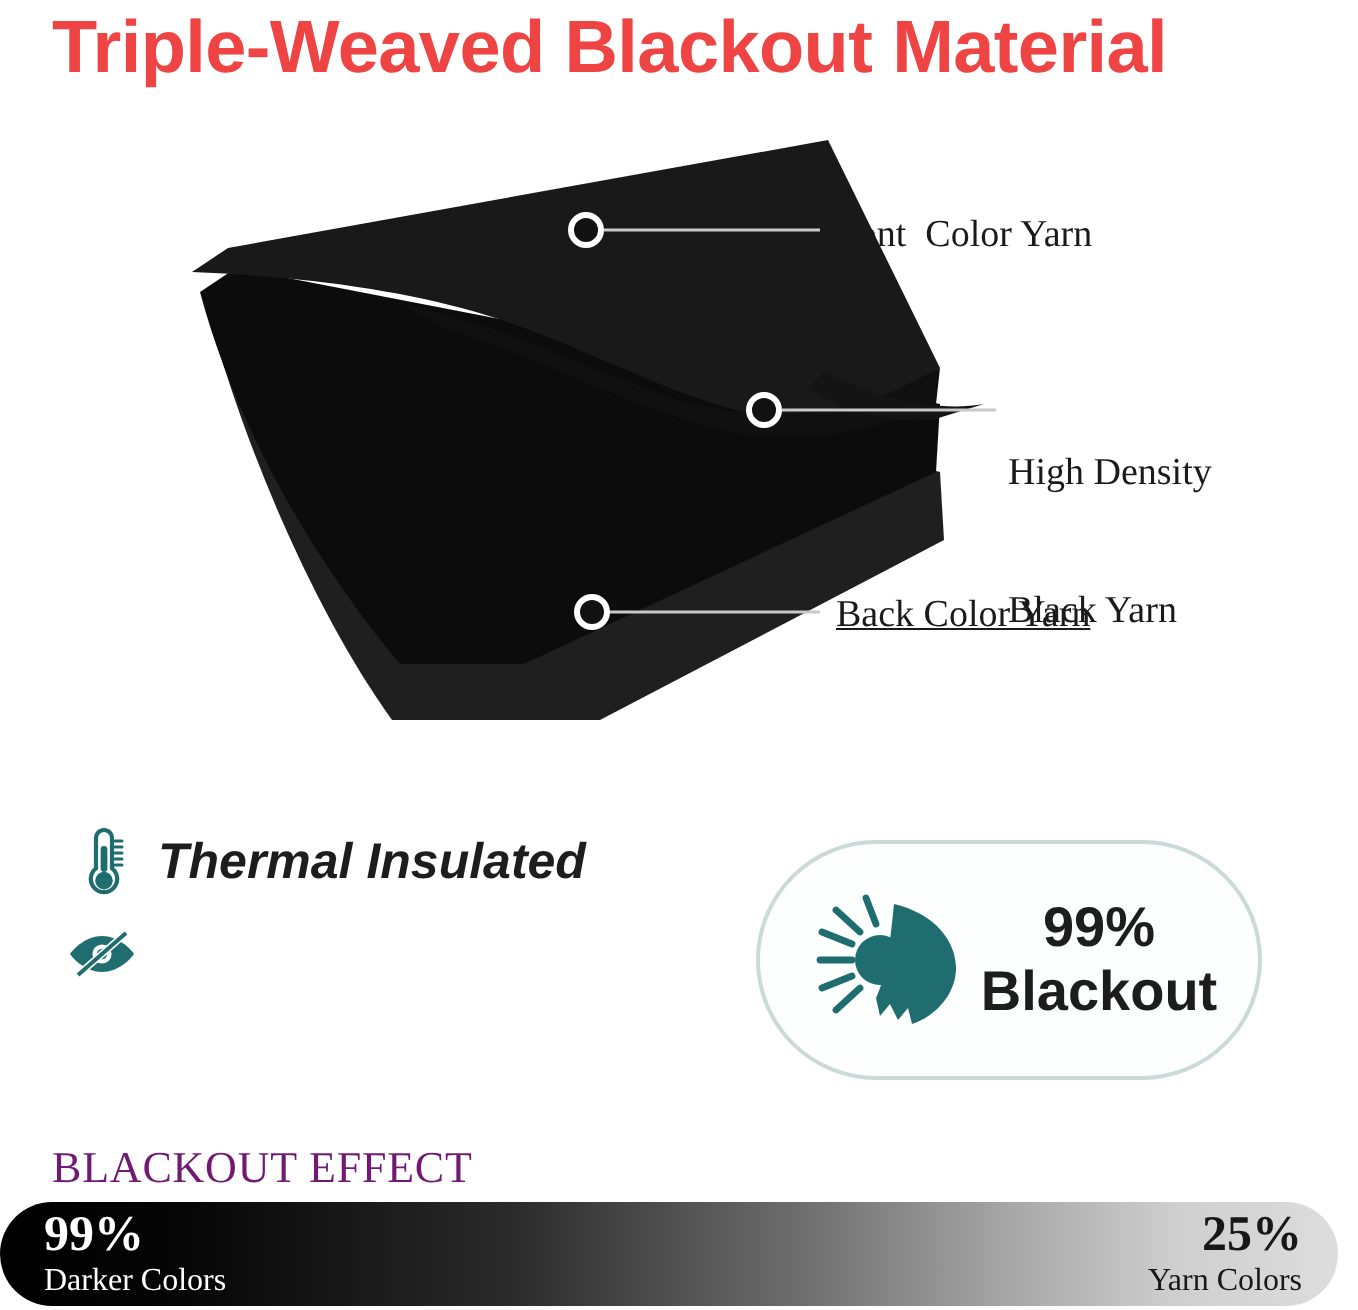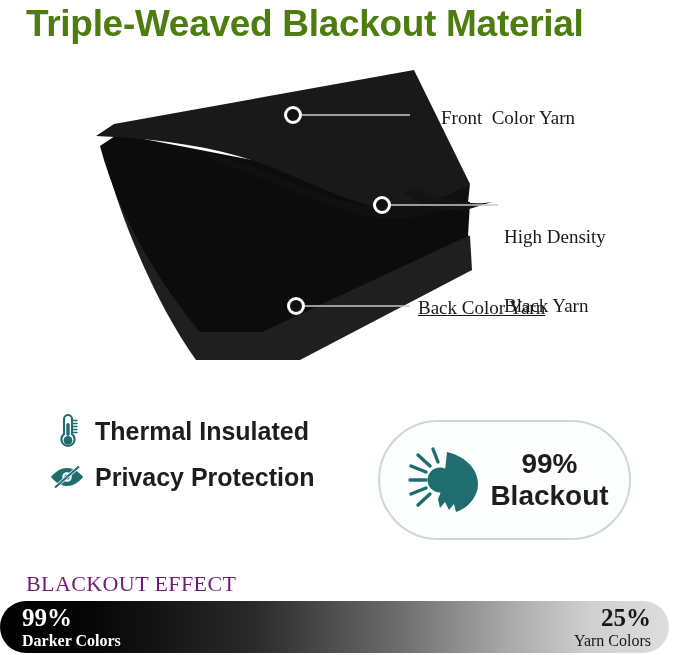--- a/index.html
+++ b/index.html
@@ -20,21 +20,21 @@
   #page-title {
     position: absolute;
     left: 26px;
     top: 2px;
     width: 630px;
     font-family: "Liberation Sans", sans-serif;
     font-weight: bold;
     font-size: 37px;
     line-height: 44px;
     letter-spacing: -0.3px;
-    color: #4d7c0f;
+    color: #ef4444;
     white-space: nowrap;
   }
 
   
   #fabric-illustration {
     position: absolute;
     left: 0;
     top: 60px;
     width: 679px;
     height: 300px;
@@ -42,30 +42,31 @@
   #fabric-illustration svg { display: block; }
 
   .callout-label {
     position: absolute;
     font-family: "Liberation Serif", serif;
     font-size: 19px;
     line-height: 23px;
     color: #1a1a1a;
     white-space: pre;
   }
-  #callout-front  { left: 441px; top: 106px; }
+  #callout-front  { left: 412px; top: 106px; }
   #callout-high   { left: 504px; top: 179px; }
   #callout-back   { left: 418px; top: 296px; text-decoration: underline; }
 
   
   #feature-list {
     position: absolute;
-    left: 44px;
+    left: 28px;
     top: 408px;
     width: 330px;
+    font-style: italic;
   }
   .feature-row {
     display: flex;
     align-items: center;
     height: 46px;
   }
   .feature-icon {
     width: 46px;
     min-width: 46px;
     height: 40px;
@@ -160,21 +161,21 @@
     white-space: nowrap;
   }
   .bar-sub {
     font-family: "Liberation Serif", serif;
     font-size: 16px;
     line-height: 19px;
     white-space: nowrap;
     margin-top: 1px;
   }
   #bar-pct-left  { color: #ffffff; }
-  #bar-sub-left  { color: #ffffff; font-weight: bold; }
+  #bar-sub-left  { color: #ffffff; font-weight: normal; }
   #bar-pct-right { color: #171717; }
   #bar-sub-right { color: #171717; }
 </style>
 </head>
 <body>
 
 <div id="page-title">Triple-Weaved Blackout Material</div>
 
 <div id="fabric-illustration">
   <svg width="679" height="300" viewBox="0 0 679 300">
@@ -236,21 +237,20 @@
   <div class="feature-row">
     <span class="feature-icon">
       <svg width="36" height="28" viewBox="0 0 36 28">
         <path d="M18 5c8 0 14 6.2 16 9-2 2.8-8 9-16 9S4 16.8 2 14C4 11.2 10 5 18 5Z" fill="#1f6d6f"></path>
         <circle cx="18" cy="14" r="4.8" fill="#ffffff"></circle>
         <circle cx="18" cy="14" r="2.6" fill="#1f6d6f"></circle>
         <line x1="6" y1="24.5" x2="30" y2="3.5" stroke="#ffffff" stroke-width="3.6"></line>
         <line x1="6" y1="24.5" x2="30" y2="3.5" stroke="#1f6d6f" stroke-width="2"></line>
       </svg>
     </span>
-    <span class="feature-label">Privacy Protection</span>
   </div>
 
 </div>
 
 <div id="blackout-badge">
   <span id="badge-icon">
     <svg width="80" height="72" viewBox="0 0 80 72">
       <g stroke="#1f6d6f" stroke-width="3.4" stroke-linecap="round">
         <line x1="24" y1="36" x2="8" y2="36"></line>
         <line x1="28" y1="22" x2="16" y2="11"></line>

